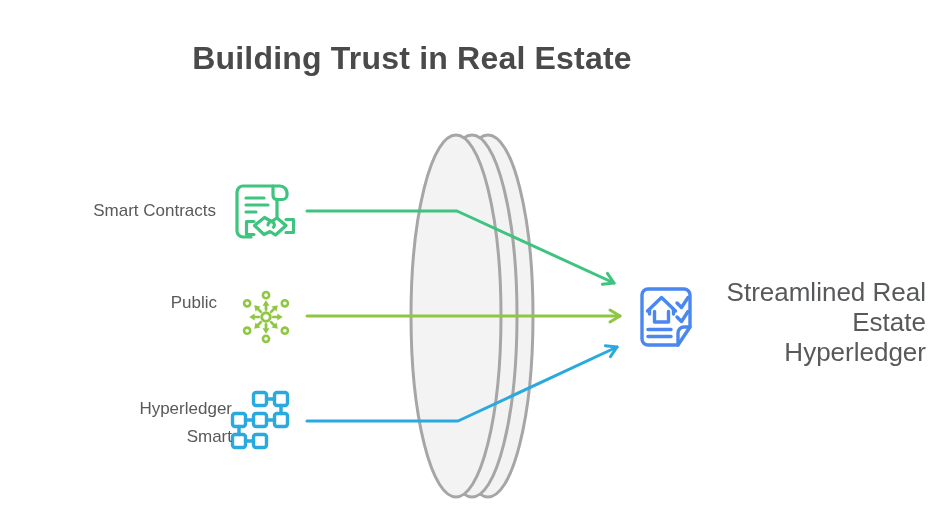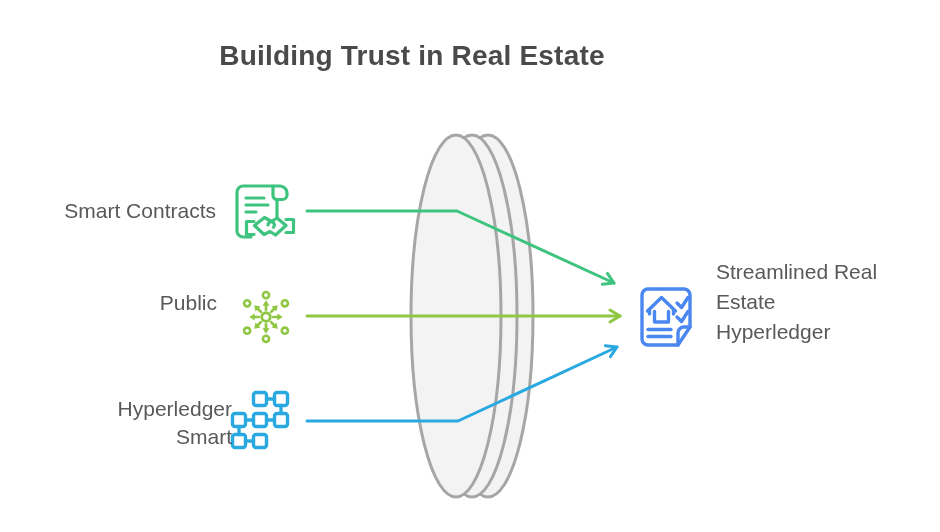--- a/index.html
+++ b/index.html
@@ -5,29 +5,29 @@
   :root{
     --green:#3EC47E; --olive:#8FC742; --blue:#29A9E0; --doc_blue:#4A87F0;
     --text:#58595B; --title_text:#4A4A4A; --lens_stroke:#A6A6A6; --lens_fill:#F3F3F3;
     --bg:#FFFFFF;
   }
   *{margin:0;padding:0;box-sizing:border-box}
   html,body{width:940px;height:532px;background:var(--bg);overflow:hidden;
     font-family:"Liberation Sans","DejaVu Sans",sans-serif;}
   .canvas{position:relative;width:940px;height:532px;background:var(--bg)}
   .title{position:absolute;top:40px;left:0;width:824px;text-align:center;
-    font-size:28px;font-weight:bold;color:var(--title_text);letter-spacing:.2px}
+    font-size:32px;font-weight:bold;color:var(--title_text);letter-spacing:.2px}
   .diagram-svg{position:absolute;left:0;top:0;z-index:0}
   .label{position:absolute;color:var(--text);z-index:2}
   .label .ln{display:block}
-  .in-label{width:216px;text-align:right;font-size:21px;line-height:28px}
+  .in-label{width:216px;text-align:right;font-size:17px;line-height:28px}
   .lbl-1{top:198px;left:0;line-height:26px}
   .lbl-2{top:289px;left:1px}
   .lbl-3{top:395px;left:16px}
-  .out-label{left:716px;top:257px;font-size:21px;line-height:30px;text-align:left;width:210px}
+  .out-label{left:716px;top:277px;font-size:26px;line-height:30px;text-align:right;width:210px}
   .icon{position:absolute;z-index:1}
   .icon svg{display:block}
   .ic-1{left:226px;top:176px}
   .ic-2{left:236px;top:287px}
   .ic-3{left:226px;top:386px}
   .ic-out{left:632px;top:281px}
   
   .st{fill:none;stroke-linecap:round;stroke-linejoin:round}
   .s-green{stroke:var(--green)}
   .s-olive{stroke:var(--olive)}

